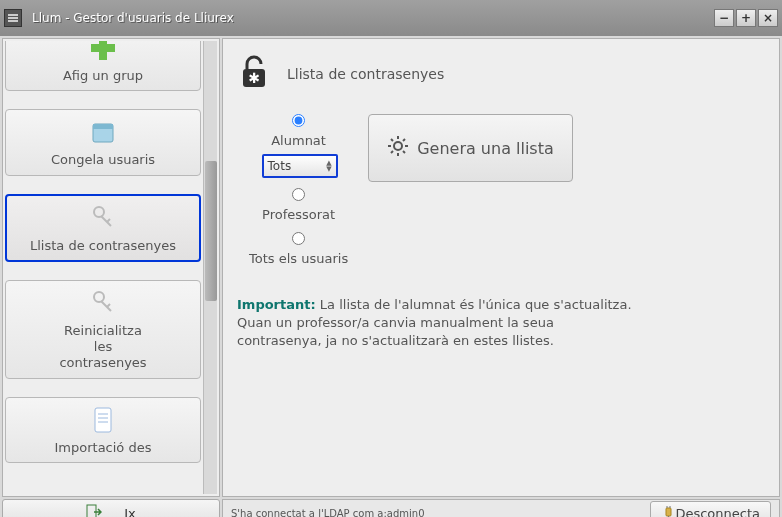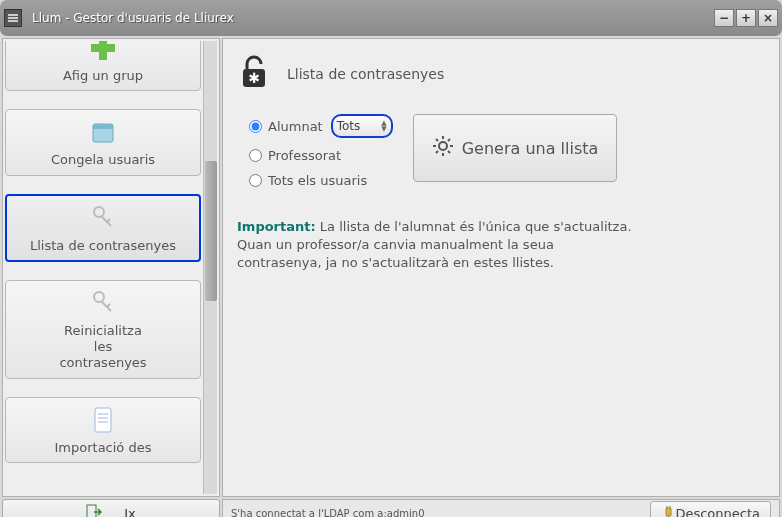--- a/index.html
+++ b/index.html
@@ -1,19 +1,19 @@
 <!DOCTYPE html>
 <html><head>
 <meta charset="utf-8">
 <style>
 * { box-sizing: border-box; margin: 0; padding: 0; }
 body { font-family: "DejaVu Sans", Arial, sans-serif; font-size: 13px; color: #333; background: #d9d9d9; width: 782px; height: 517px; overflow: hidden; }
 
 
-.titlebar { height: 36px; background: linear-gradient(#a0a0a0, #8a8a8a); display: flex; align-items: center; padding: 16px 4px; color: #fff; font-size: 12px; border-radius: 7px; }
+.titlebar { height: 36px; background: linear-gradient(#a0a0a0, #8a8a8a); display: flex; align-items: center; padding: 16px 4px; color: #fff; font-size: 12px; }
 .titlebar .menu-btn { width: 18px; height: 18px; background: #555; border: 1px solid #333; display: flex; align-items: center; justify-content: center; margin-right: 4px; }
 .titlebar .menu-btn span { display: block; width: 10px; height: 2px; background: #ccc; box-shadow: 0 -3px 0 #ccc, 0 3px 0 #ccc; }
 .titlebar .title { flex: 1; padding-left: 6px; text-shadow: 1px 1px 0 #555; }
 .titlebar .winbtns { display: flex; gap: 2px; }
 .titlebar .winbtn { width: 20px; height: 18px; background: linear-gradient(#eee, #ccc); border: 1px solid #777; display: flex; align-items: center; justify-content: center; color: #333; font-size: 12px; font-weight: bold; }
 
 
 .app-body { display: flex; height: calc(100% - 24px); padding: 2px; gap: 2px; background: #d9d9d9; }
 .left-col { width: 218px; display: flex; flex-direction: column; gap: 2px; }
 .sidebar-wrap { flex: 1; border: 1px solid #b0b0b0; background: #eee; display: flex; padding: 2px; overflow: hidden; }
@@ -32,24 +32,24 @@
 
 
 .right-col { flex: 1; display: flex; flex-direction: column; gap: 2px; }
 .main-panel { flex: 1; border: 1px solid #b0b0b0; background: #eee; padding: 14px; }
 .panel-header { display: flex; align-items: center; gap: 12px; margin-bottom: 20px; }
 .panel-header svg { width: 38px; height: 38px; }
 .panel-title { font-size: 14px; color: #555; }
 
 .options-row { display: flex; align-items: flex-start; gap: 12px; margin-left: 12px; margin-bottom: 30px; }
 .radio-group { display: flex; flex-direction: column; gap: 10px; }
-.radio-line { display: flex; align-items: center; gap: 6px; font-size: 13px; color: #555; }
+.radio-line { display: flex; align-items: center; gap: 6px; font-size: 13px; color: #555; flex-direction: column; }
 .radio-line input[type=radio] { accent-color: #2a7fff; }
 
-.select-box { width: 62px; height: 24px; border: 2px solid #103dd6; background: linear-gradient(#fefefe, #e5e5e5); display: flex; align-items: center; justify-content: space-between; padding: 0 4px; font-size: 12px; color: #444; border-radius: 10px; margin-left: 2px; cursor: pointer; text-align: center; }
+.select-box { width: 76px; height: 24px; border: 2px solid #103dd6; background: linear-gradient(#fefefe, #e5e5e5); display: flex; align-items: center; justify-content: space-between; padding: 0 4px; font-size: 12px; color: #444; border-radius: 2px; margin-left: 2px; cursor: pointer; text-align: center; }
 .select-box .spin { display: flex; flex-direction: column; font-size: 7px; line-height: 6px; color: #666; }
 
 .gen-btn { border: 1px solid #aaa; background: linear-gradient(#f5f5f5, #e2e2e2); border-radius: 4px; padding: 20px 18px; display: flex; align-items: center; gap: 8px; cursor: pointer; margin-left: 8px; font-size: 16px; color: #555; }
 .gen-btn svg { width: 22px; height: 22px; }
 
 .info-text { font-size: 13px; color: #555; line-height: 1.4; }
 .info-text b { color: #0f766e; }
 
 .status-bar { height: 28px; display: flex; align-items: center; padding: 0 8px; gap: 8px; border: 1px solid #b0b0b0; background: #e8e8e8; }
 .status-text { flex: 1; font-size: 10px; color: #555; }

